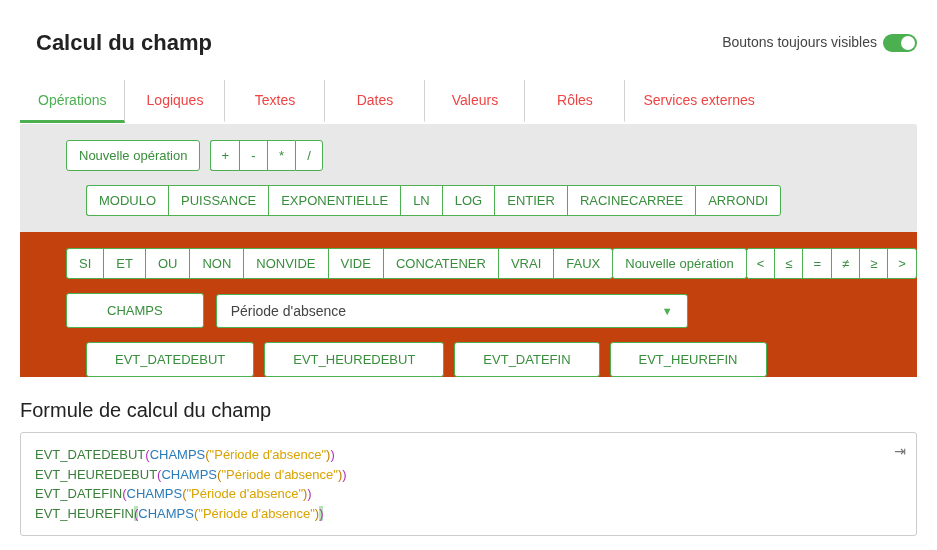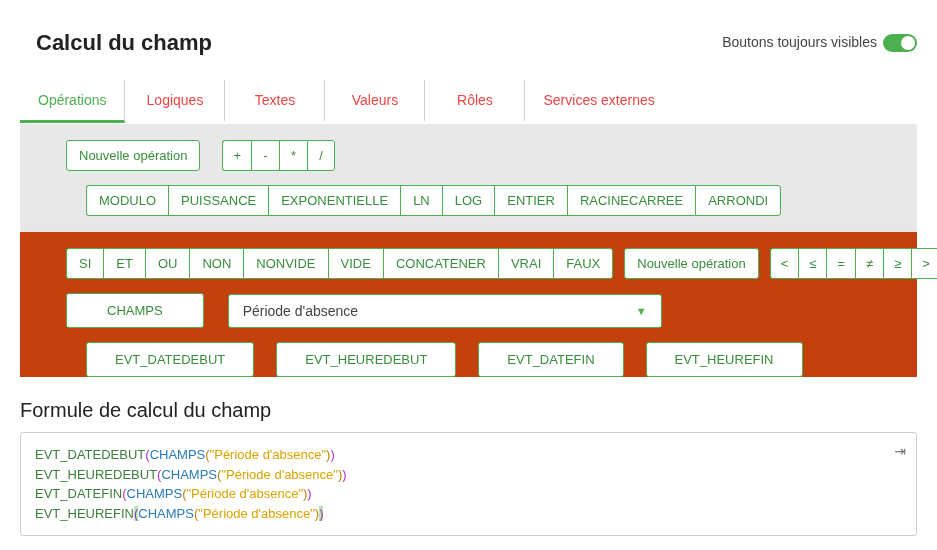--- a/index.html
+++ b/index.html
@@ -16,34 +16,34 @@
 .toggle-wrap{display:flex;align-items:flex-start;font-size:14px;color:#444;gap:6px;}
 .toggle{width:34px;height:18px;background:var(--green);border-radius:9px;position:relative;cursor:pointer;}
 .toggle::after{content:"";position:absolute;width:14px;height:14px;background:#fff;border-radius:50%;top:2px;right:2px;}
 
 .tabs{display:flex;border-bottom:1px solid #fff;}
 .tab{flex:0 0 auto;padding:12px 18px;font-size:14px;color:#ef4444;text-align:center;border-bottom:3px solid transparent;cursor:pointer;border-right:1px solid #d0d0d0;min-width:100px;}
 .tab:last-child{border-right:none;}
 .tab.active{color:var(--green);border-bottom-color:var(--green);font-weight:500;}
 
 .panel{background:var(--gray-bg);padding:16px 22px;border-radius:2px;}
-.row{display:flex;flex-wrap:nowrap;gap:12px;margin-bottom:14px;padding-left:24px;}
+.row{display:flex;flex-wrap:nowrap;gap:0;margin-bottom:14px;padding-left:24px;}
 .row:last-child{margin-bottom:0;margin-left:20px;}
 .btn{border:1px solid var(--green);background:#fff;color:var(--green-dark);font-size:13px;font-weight:500;padding:7px 12px;cursor:pointer;white-space:nowrap;}
 .btn.small{padding:7px 10px;min-width:28px;text-align:center;}
 .btn-group{display:inline-flex;}
 .btn-group .btn{border-radius:0;}
 .btn-group .btn:not(:last-child){border-right:none;}
 .btn-group .btn:first-child{border-top-left-radius:3px;border-bottom-left-radius:3px;}
 .btn-group .btn:last-child{border-top-right-radius:3px;border-bottom-right-radius:3px;}
 .standalone{border-radius:3px;margin-right:10px;}
 
 .below{background:#c2410c;padding:16px 22px 0;}
 .champs-btn{border:1px solid var(--green);color:var(--green-dark);background:#fff;padding:9px 40px;border-radius:3px;font-size:13px;font-weight:500;cursor:pointer;}
-.select{display:flex;align-items:center;justify-content:space-between;border:1px solid var(--green);background:#fff;border-radius:3px;padding:8px 14px;width:434px;cursor:pointer;margin-left:12px;font-size:14px;color:#444;}
+.select{display:flex;align-items:center;justify-content:space-between;border:1px solid var(--green);background:#fff;border-radius:3px;padding:8px 14px;width:472px;cursor:pointer;margin-left:12px;font-size:14px;color:#444;}
 .chev{color:var(--green);font-size:11px;}
 
 .section-title{font-size:20px;font-weight:400;margin:22px 0 10px;}
 .editor{border:1px solid #ccc;border-radius:3px;padding:12px 14px;position:relative;font-family:Consolas,Menlo,monospace;font-size:13px;line-height:1.5;}
 .editor .line{white-space:pre;}
 .fn{color:#3b7f3b;}
 .kw{color:#2b7bb9;}
 .paren1{color:#b030b8;}
 .paren2{color:#c08000;}
 .str{color:#d9a300;}
@@ -58,20 +58,21 @@
   <div class="toggle-wrap">
     <span>Boutons toujours visibles</span>
     <div class="toggle"></div>
   </div>
 </div>
 
 <div class="tabs" id="tabs">
     <div class="tab active">Opérations</div>
     <div class="tab">Logiques</div>
     <div class="tab">Textes</div>
+    <div class="tab">Dates</div>
     <div class="tab">Valeurs</div>
     <div class="tab">Rôles</div>
     <div class="tab">Services externes</div>
   </div>
 
 <div class="panel">
   <div class="row">
     <button class="btn standalone">Nouvelle opération</button>
     <div class="btn-group" id="arith">
         <button class="btn small">+</button>

